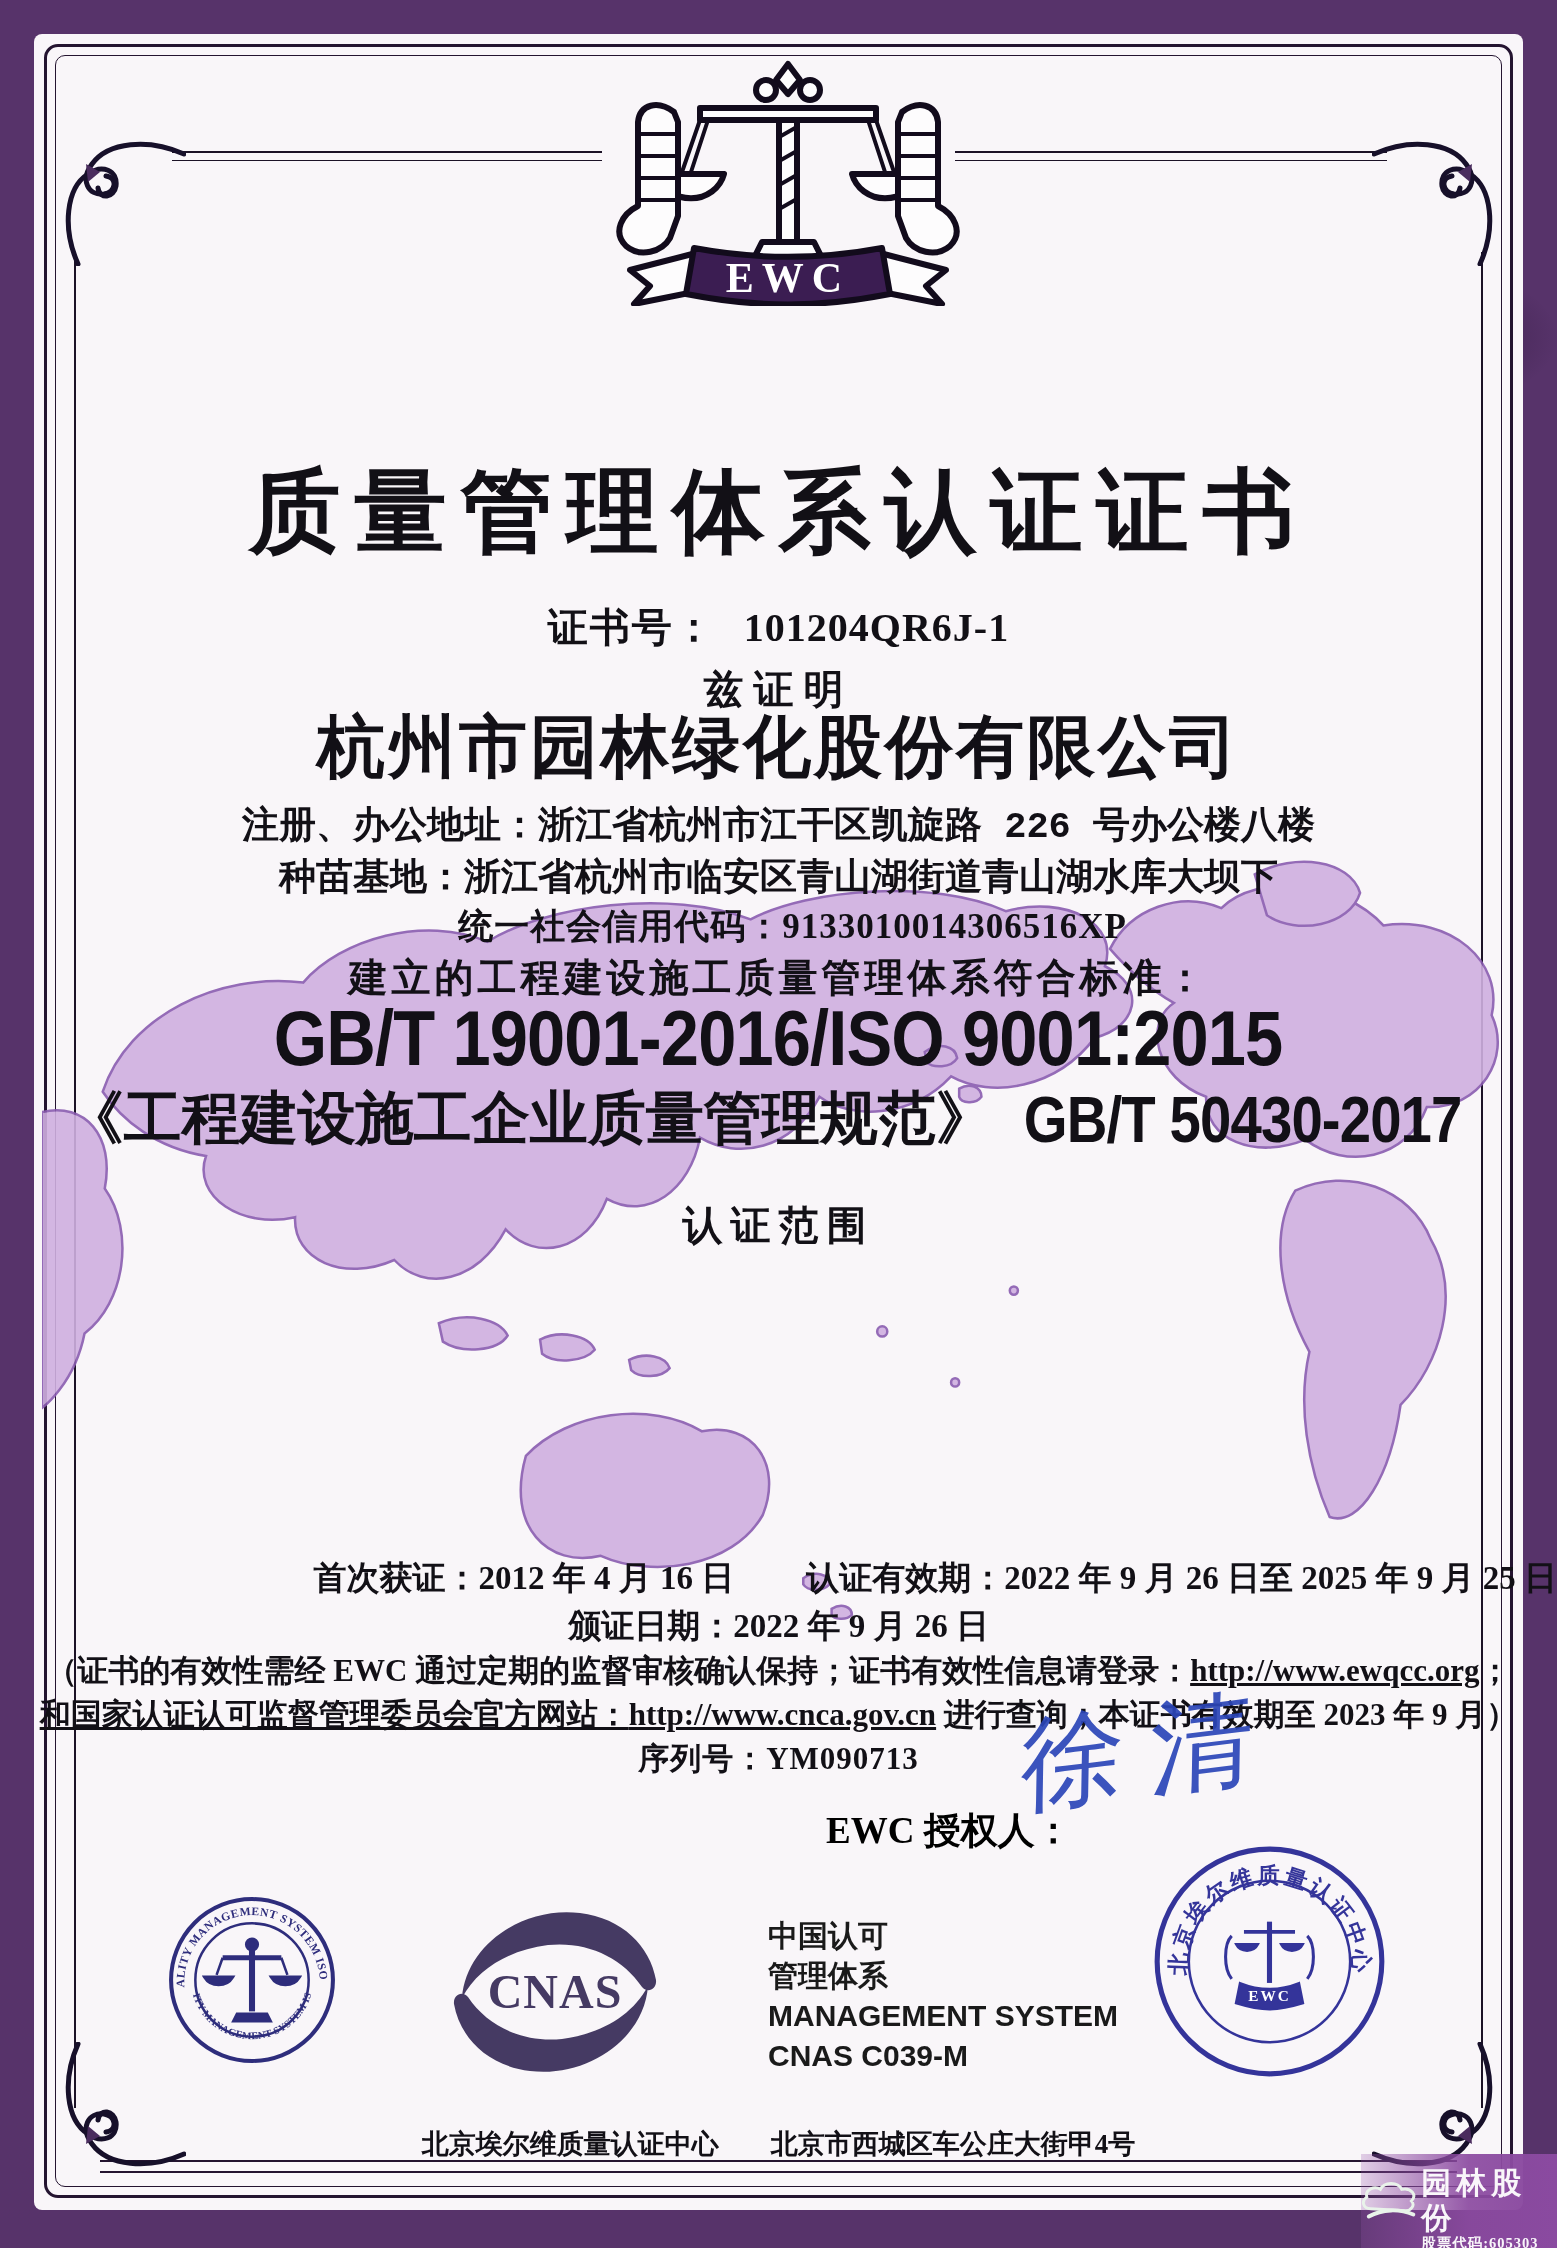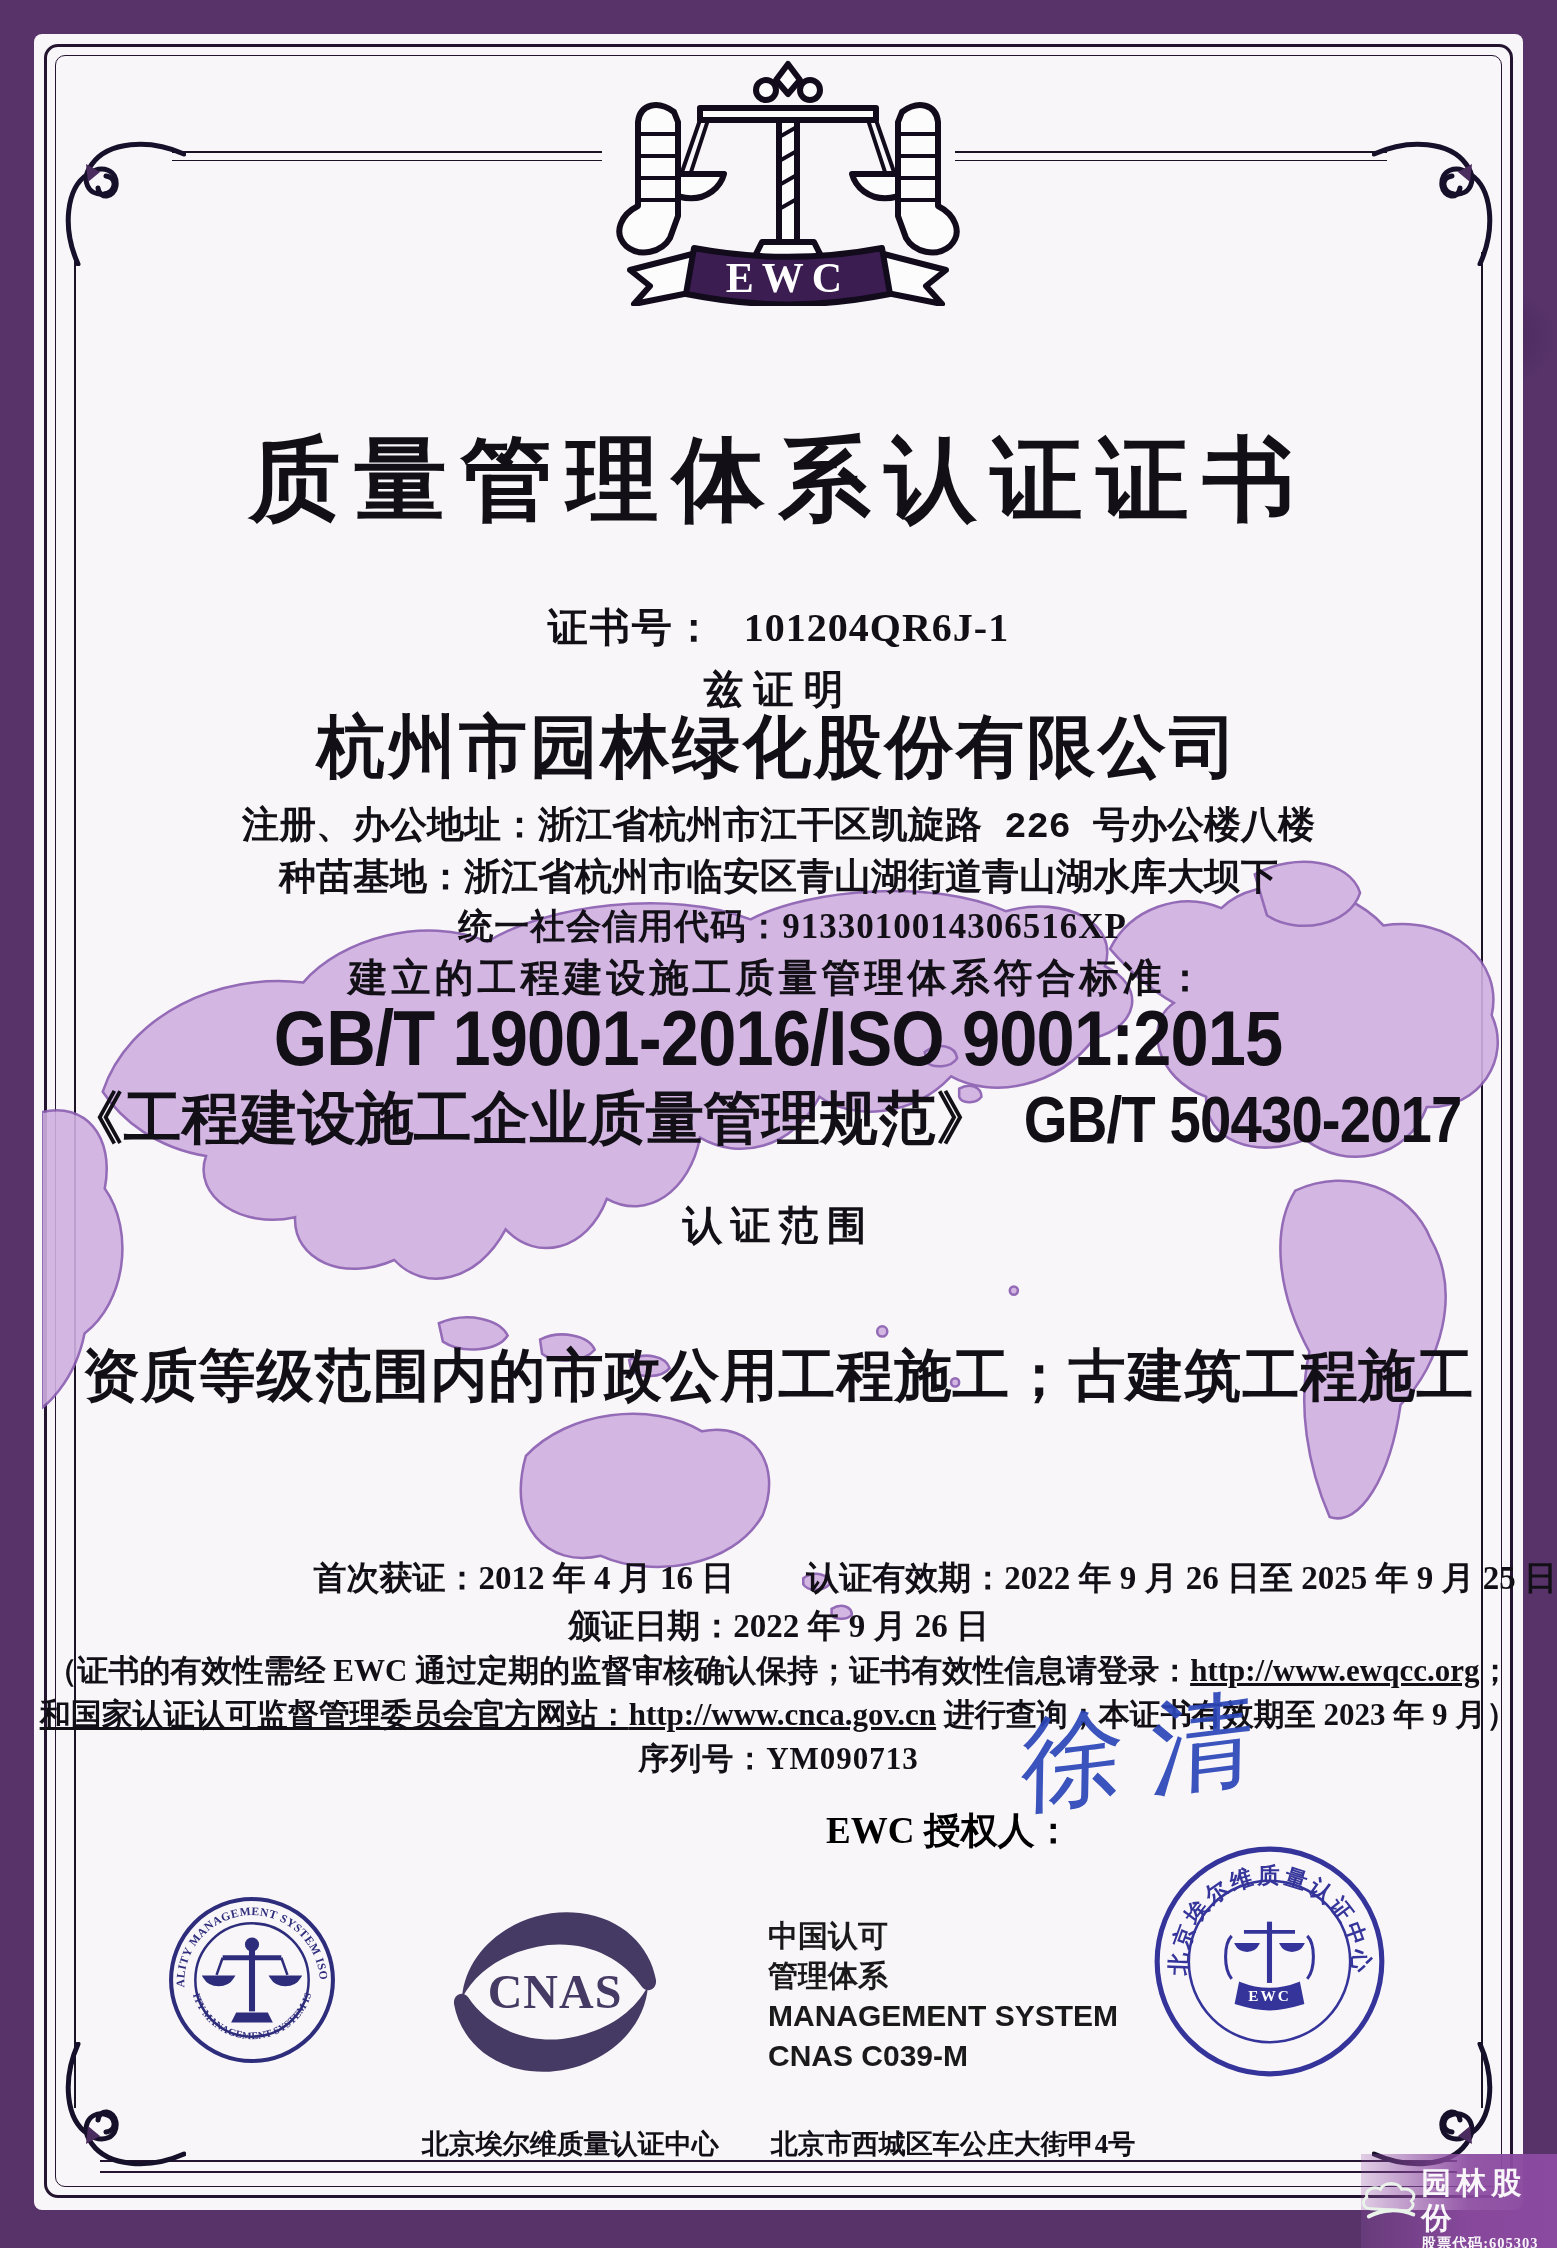--- a/index.html
+++ b/index.html
@@ -16,21 +16,21 @@
   .paper{position:absolute;inset:34px 34px 38px 34px;background:#f9f6f9;border-radius:8px;}
   .frame-a{position:absolute;inset:44px 44px 50px 44px;border:3px solid #241430;border-radius:14px;pointer-events:none;}
   .frame-b{position:absolute;inset:55px 55px 61px 55px;border:1.5px solid #241430;border-radius:10px;pointer-events:none;}
   .iline{position:absolute;background:none;border-color:#1c1226;pointer-events:none;}
   .iline.h{height:7px;border-top:2px solid #1c1226;border-bottom:1.5px solid #1c1226;}
   .iline.v{width:2px;background:#1c1226;}
   .bottom-rule{position:absolute;left:100px;right:100px;top:2160px;height:9px;
                border-top:2.5px solid #241430;border-bottom:2px solid #241430;}
   .flourish{position:absolute;width:130px;height:130px;}
   .c{position:absolute;left:0;right:0;text-align:center;color:#121016;z-index:3;}
-  .title{top:418px;font-size:92px;font-weight:700;letter-spacing:14px;}
+  .title{top:450px;font-size:92px;font-weight:700;letter-spacing:14px;}
   .certline{top:600px;font-size:40px;font-weight:700;letter-spacing:2px;}
   .certline .num{font-family:"Liberation Serif",serif;margin-left:28px;letter-spacing:1px;}
   .attest{top:662px;font-size:40px;font-weight:700;letter-spacing:10px;}
   .company{top:702px;font-size:68px;font-weight:700;letter-spacing:3px;}
   .addr1{top:800px;font-size:37px;font-weight:700;font-family:Liberation Mono, monospace;}
   .addr2{top:852px;font-size:37px;font-weight:700;}
   .credit{top:903px;font-size:35px;font-weight:700;letter-spacing:1px;margin-left:28px;}
   .stdintro{top:951px;font-size:39px;font-weight:700;letter-spacing:4px;}
   .impact{font-family:"Liberation Sans","DejaVu Sans",sans-serif;font-weight:700;
           display:inline-block;transform:scaleX(.88);transform-origin:center;letter-spacing:-1px;}
@@ -169,21 +169,20 @@
 
   <div class="c stdintro">建立的工程建设施工质量管理体系符合标准：</div>
   <div class="c std1">
     <span class="impact">GB/T 19001-2016/ISO 9001:2015</span>
   </div>
   <div class="c std2">
     <span>《工程建设施工企业质量管理规范》</span><span class="impact">GB/T 50430-2017</span>
   </div>
 
   <div class="c scopehead">认证范围</div>
-  <div class="c scope">资质等级范围内的市政公用工程施工；古建筑工程施工</div>
 
   <div class="c daterow">
     <span>首次获证：2012 年 4 月 16 日</span>
     <span>认证有效期：2022 年 9 月 26 日至 2025 年 9 月 25 日</span>
   </div>
   <div class="c issue">颁证日期：2022 年 9 月 26 日</div>
 
   <div class="c note note1">
     <span>（证书的有效性需经 EWC 通过定期的监督审核确认保持；证书有效性信息请登录：</span><span class="u">http://www.ewqcc.org</span><span>；</span>
   </div>

